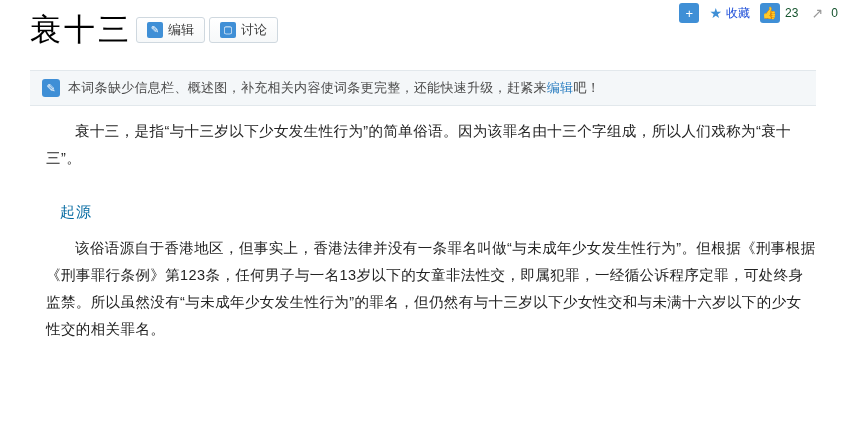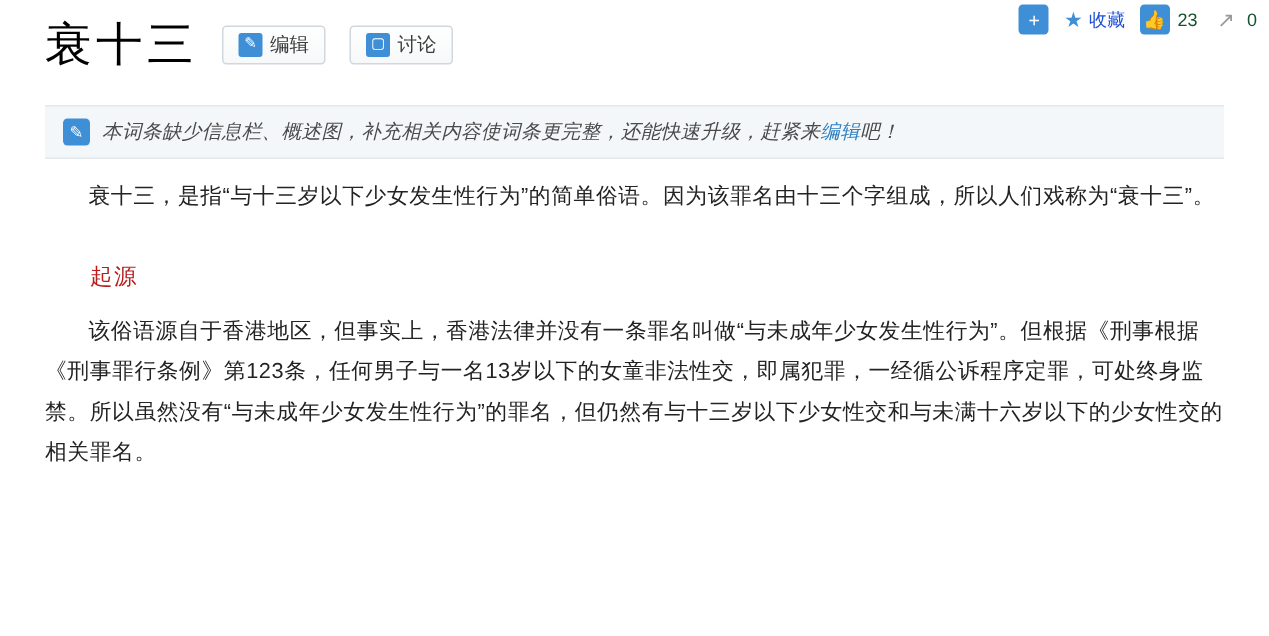--- a/index.html
+++ b/index.html
@@ -84,21 +84,21 @@
     font-size: 14px;
   }
 
   
   .title-row {
     position: absolute;
     top: 14px;
     left: 30px;
     display: flex;
     align-items: center;
-    gap: 16px;
+    gap: 4px;
   }
   .page-title {
     font-family: "Liberation Serif", serif;
     font-size: 31px;
     color: #000;
     letter-spacing: 3px;
     line-height: 1;
     font-weight: normal;
     margin: 0;
   }
@@ -154,46 +154,45 @@
     color: #fff;
     font-size: 11px;
     display: flex;
     align-items: center;
     justify-content: center;
     margin-right: 8px;
     flex: 0 0 auto;
   }
   .notice-text {
     letter-spacing: 0.3px;
-    font-style: italic;
   }
   .lnk {
     color: #2d7fc1;
     cursor: pointer;
   }
 
   
   .article {
     position: absolute;
     top: 118px;
     left: 30px;
     width: 786px;
     font-size: 14.5px;
     line-height: 27px;
     color: #232323;
   }
   .article p {
-    margin: 0 0 12px 0;
+    margin: 0 0 12px 16px;
     text-indent: 2em;
     letter-spacing: 0.4px;
   }
   .section-head {
     margin: 26px 0 10px 0;
     font-size: 15px;
-    color: #b91c1c;
+    color: #0369a1;
     text-indent: 2em;
     font-weight: normal;
     letter-spacing: 1px;
   }
   .article p.no-indent {
     text-indent: 2em;
   }
 </style>
 </head>
 <body>

